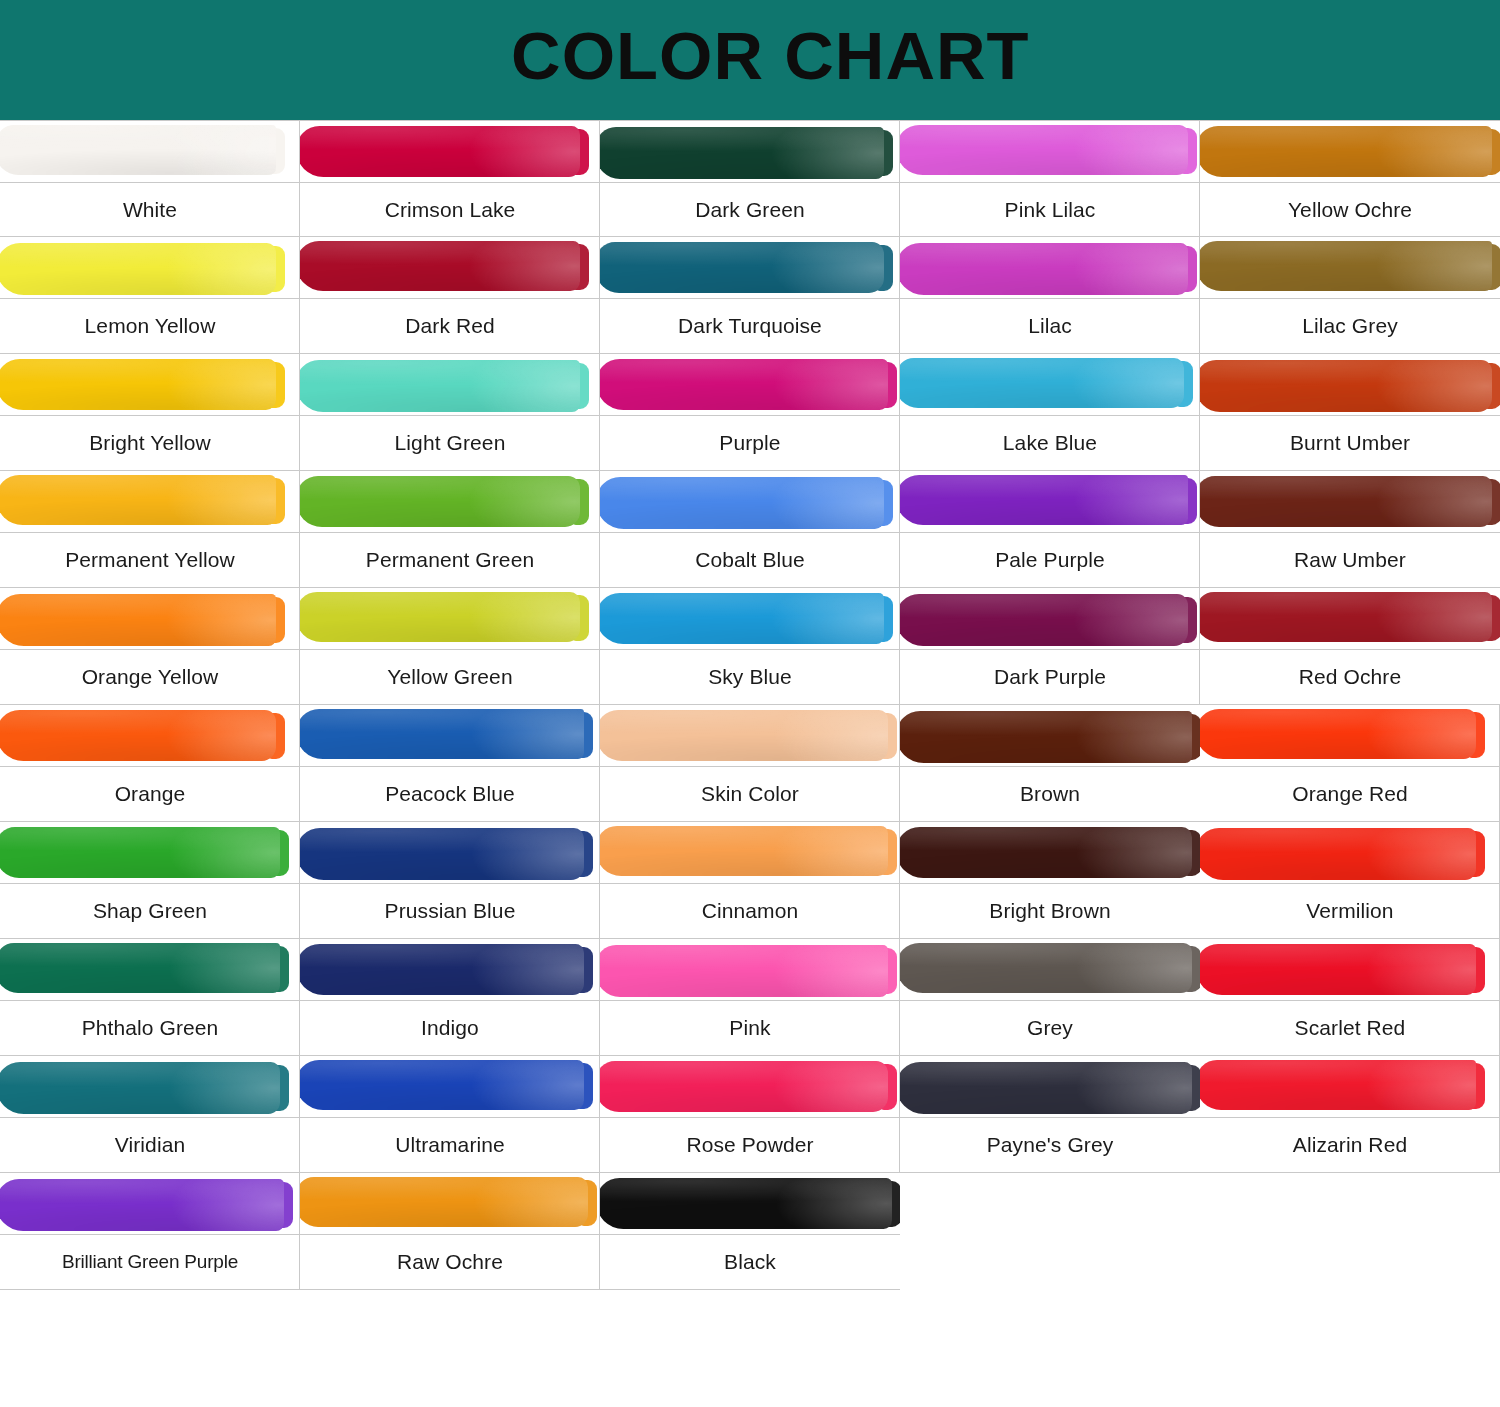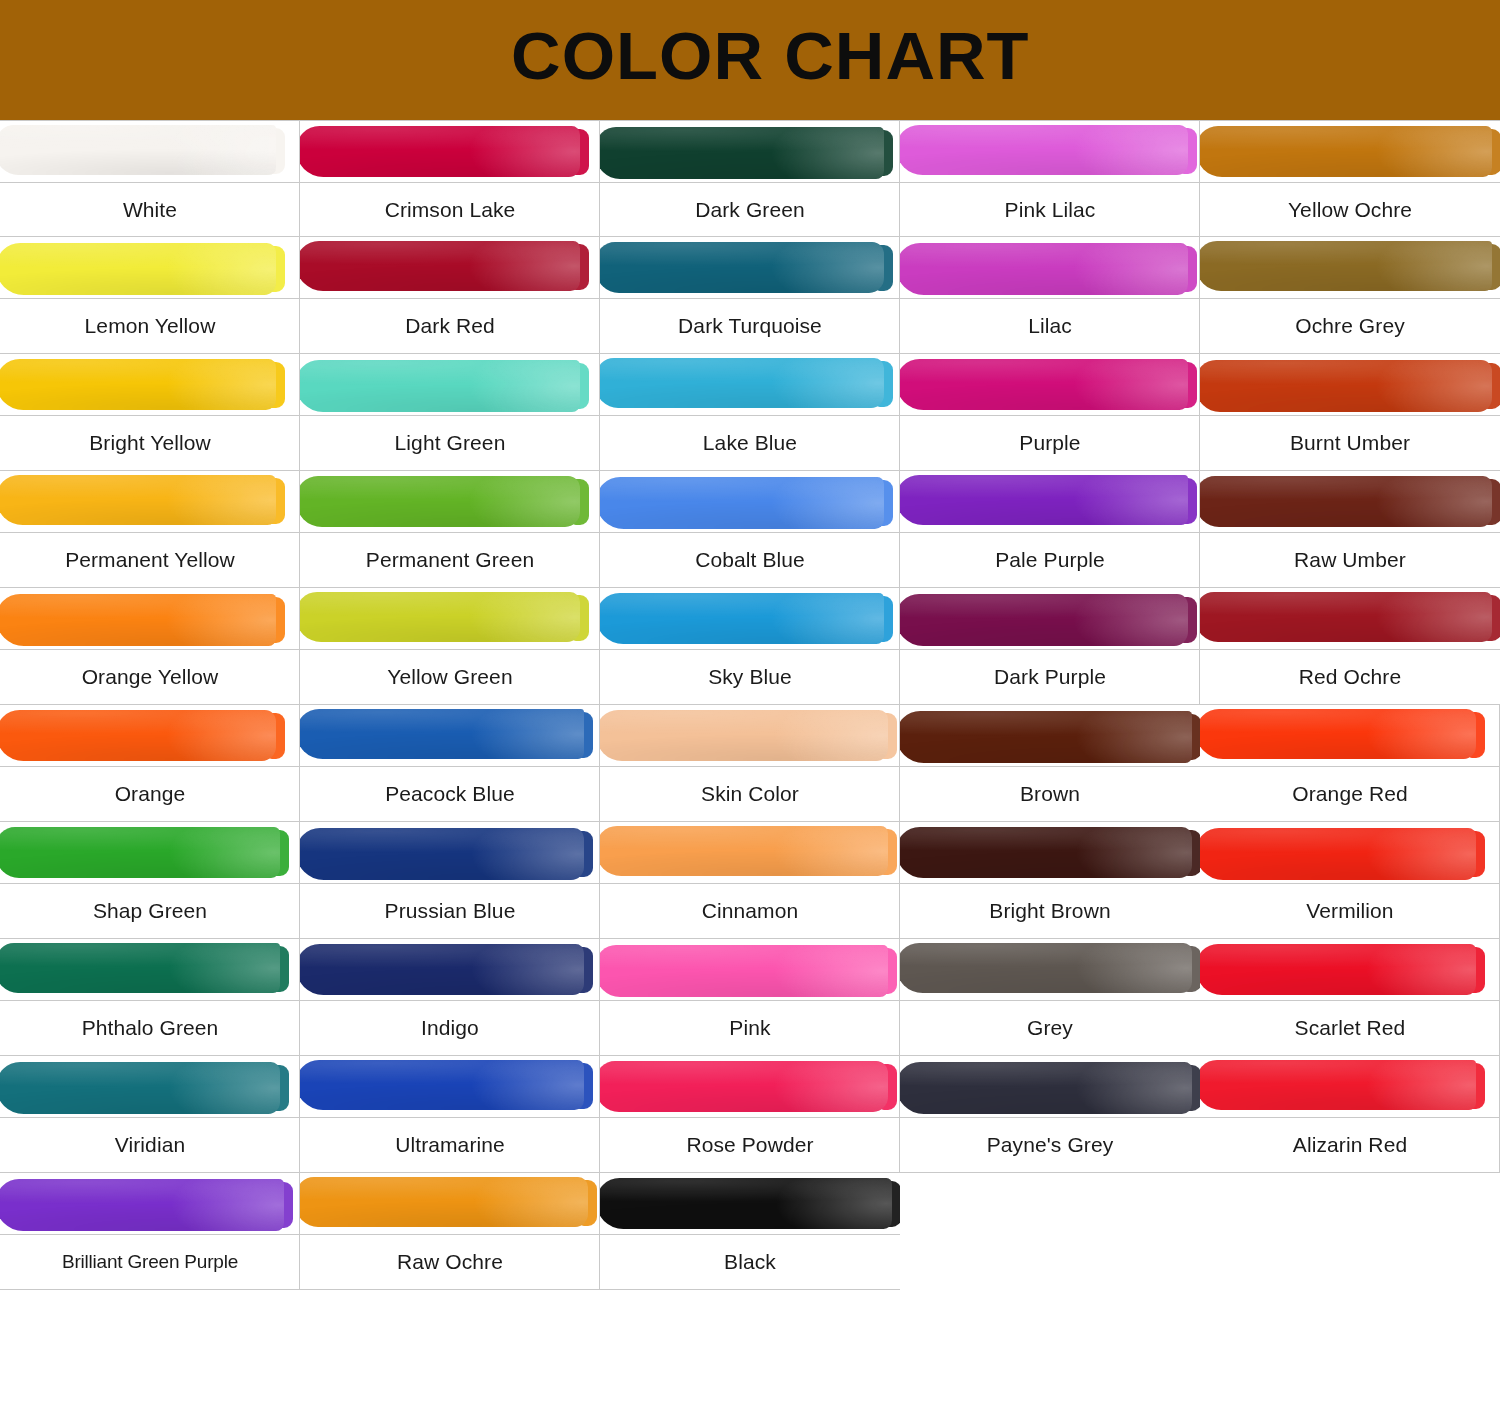--- a/index.html
+++ b/index.html
@@ -11,21 +11,21 @@
   body {
     width: 1500px; height: 1407px;
     font-family: "Liberation Sans", sans-serif;
     overflow: hidden;
   }
 
   #chart-page {
     position: relative;
     width: 1500px;
     height: 1407px;
-    background: #a16207;
+    background: #0f766e;
   }
 
   
   #chart-title {
     position: absolute;
     left: 0; top: 0;
     width: 1500px;
     height: 112px;
     display: flex;
     align-items: center;
@@ -198,46 +198,46 @@
       <div class="swatch-cell">
         <div class="paint-band">
           <div class="brush" style="background: rgb(200, 61, 190); border-radius: 26px 8px 11px 30px; top: 6px; height: 52px; width: 292px;"></div>
         </div>
         <div class="swatch-label">Lilac</div>
       </div>
       <div class="swatch-cell col-last">
         <div class="paint-band">
           <div class="brush" style="background: rgb(138, 106, 37); border-radius: 21px 4px 7px 25px; top: 4px; height: 50px; width: 296px;"></div>
         </div>
-        <div class="swatch-label">Ochre Grey</div>
+        <div class="swatch-label">Lilac Grey</div>
       </div>
       <div class="swatch-cell col-first">
         <div class="paint-band">
           <div class="brush" style="background: rgb(245, 198, 11); border-radius: 28px 9px 12px 32px; top: 5px; height: 51px; width: 280px;"></div>
         </div>
         <div class="swatch-label">Bright Yellow</div>
       </div>
       <div class="swatch-cell">
         <div class="paint-band">
           <div class="brush" style="background: rgb(91, 215, 192); border-radius: 23px 5px 8px 27px; top: 6px; height: 52px; width: 284px;"></div>
         </div>
         <div class="swatch-label">Light Green</div>
       </div>
       <div class="swatch-cell">
         <div class="paint-band">
+          <div class="brush" style="background: rgb(206, 15, 121); border-radius: 25px 6px 9px 29px; top: 5px; height: 51px; width: 292px;"></div>
+        </div>
+        <div class="swatch-label">Purple</div>
+      </div>
+      <div class="swatch-cell">
+        <div class="paint-band">
           <div class="brush" style="background: rgb(50, 176, 214); border-radius: 18px 10px 13px 22px; top: 4px; height: 50px; width: 288px;"></div>
         </div>
         <div class="swatch-label">Lake Blue</div>
       </div>
-      <div class="swatch-cell">
-        <div class="paint-band">
-          <div class="brush" style="background: rgb(206, 15, 121); border-radius: 25px 6px 9px 29px; top: 5px; height: 51px; width: 292px;"></div>
-        </div>
-        <div class="swatch-label">Purple</div>
-      </div>
       <div class="swatch-cell col-last">
         <div class="paint-band">
           <div class="brush" style="background: rgb(194, 58, 16); border-radius: 20px 11px 14px 24px; top: 6px; height: 52px; width: 296px;"></div>
         </div>
         <div class="swatch-label">Burnt Umber</div>
       </div>
       <div class="swatch-cell col-first">
         <div class="paint-band">
           <div class="brush" style="background: rgb(247, 181, 25); border-radius: 27px 7px 10px 31px; top: 4px; height: 50px; width: 280px;"></div>
         </div>

